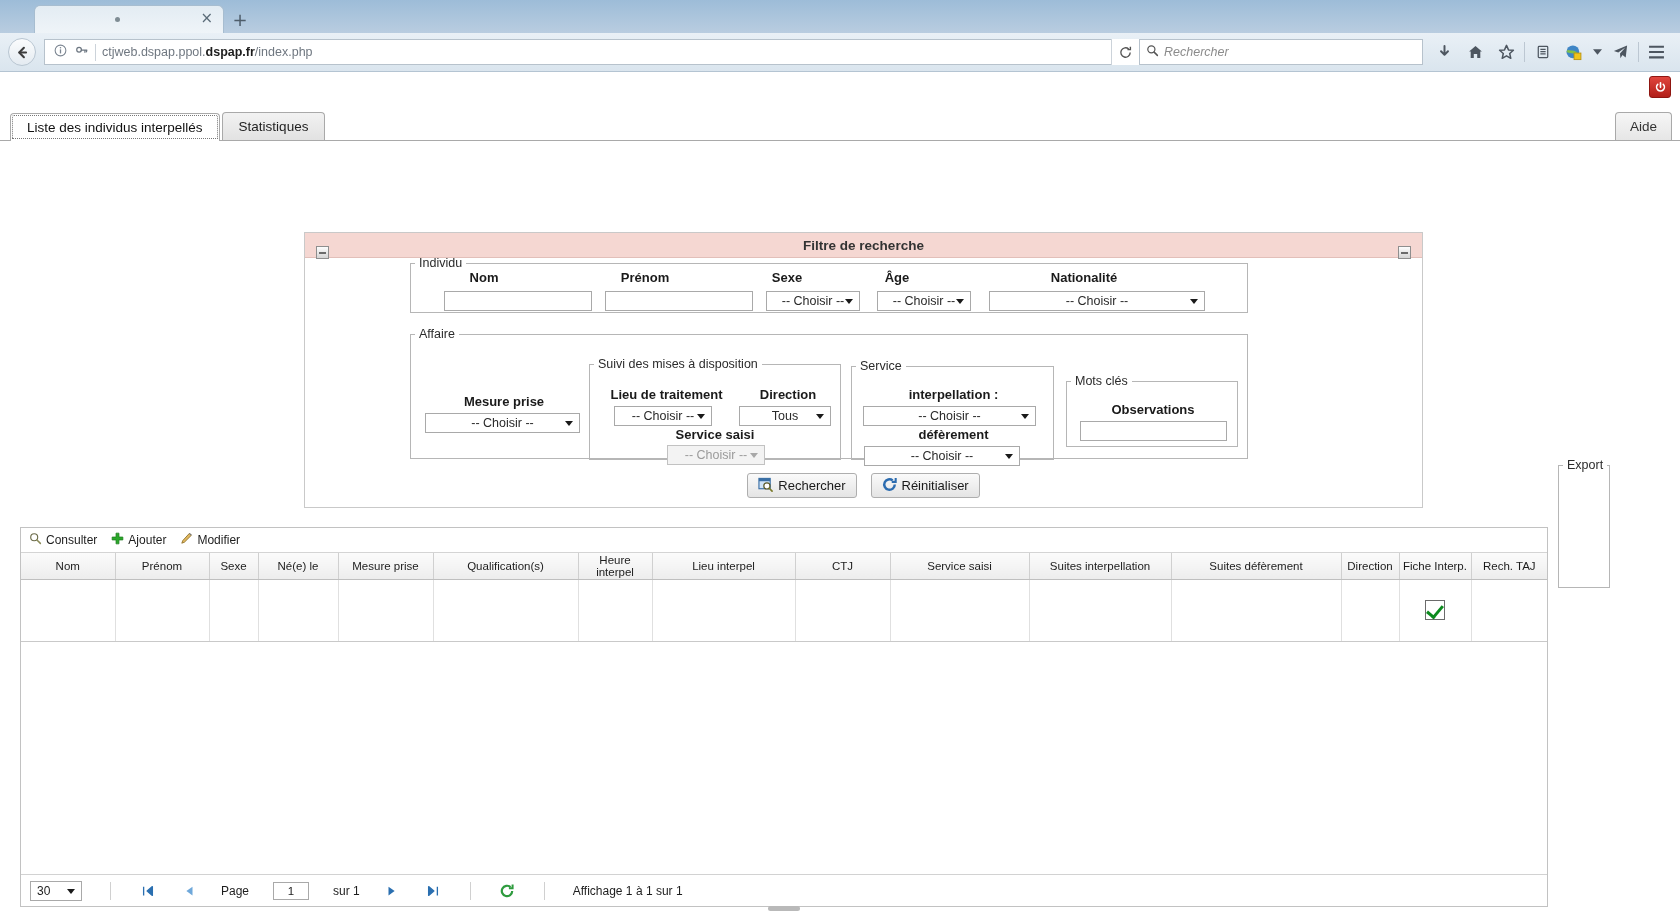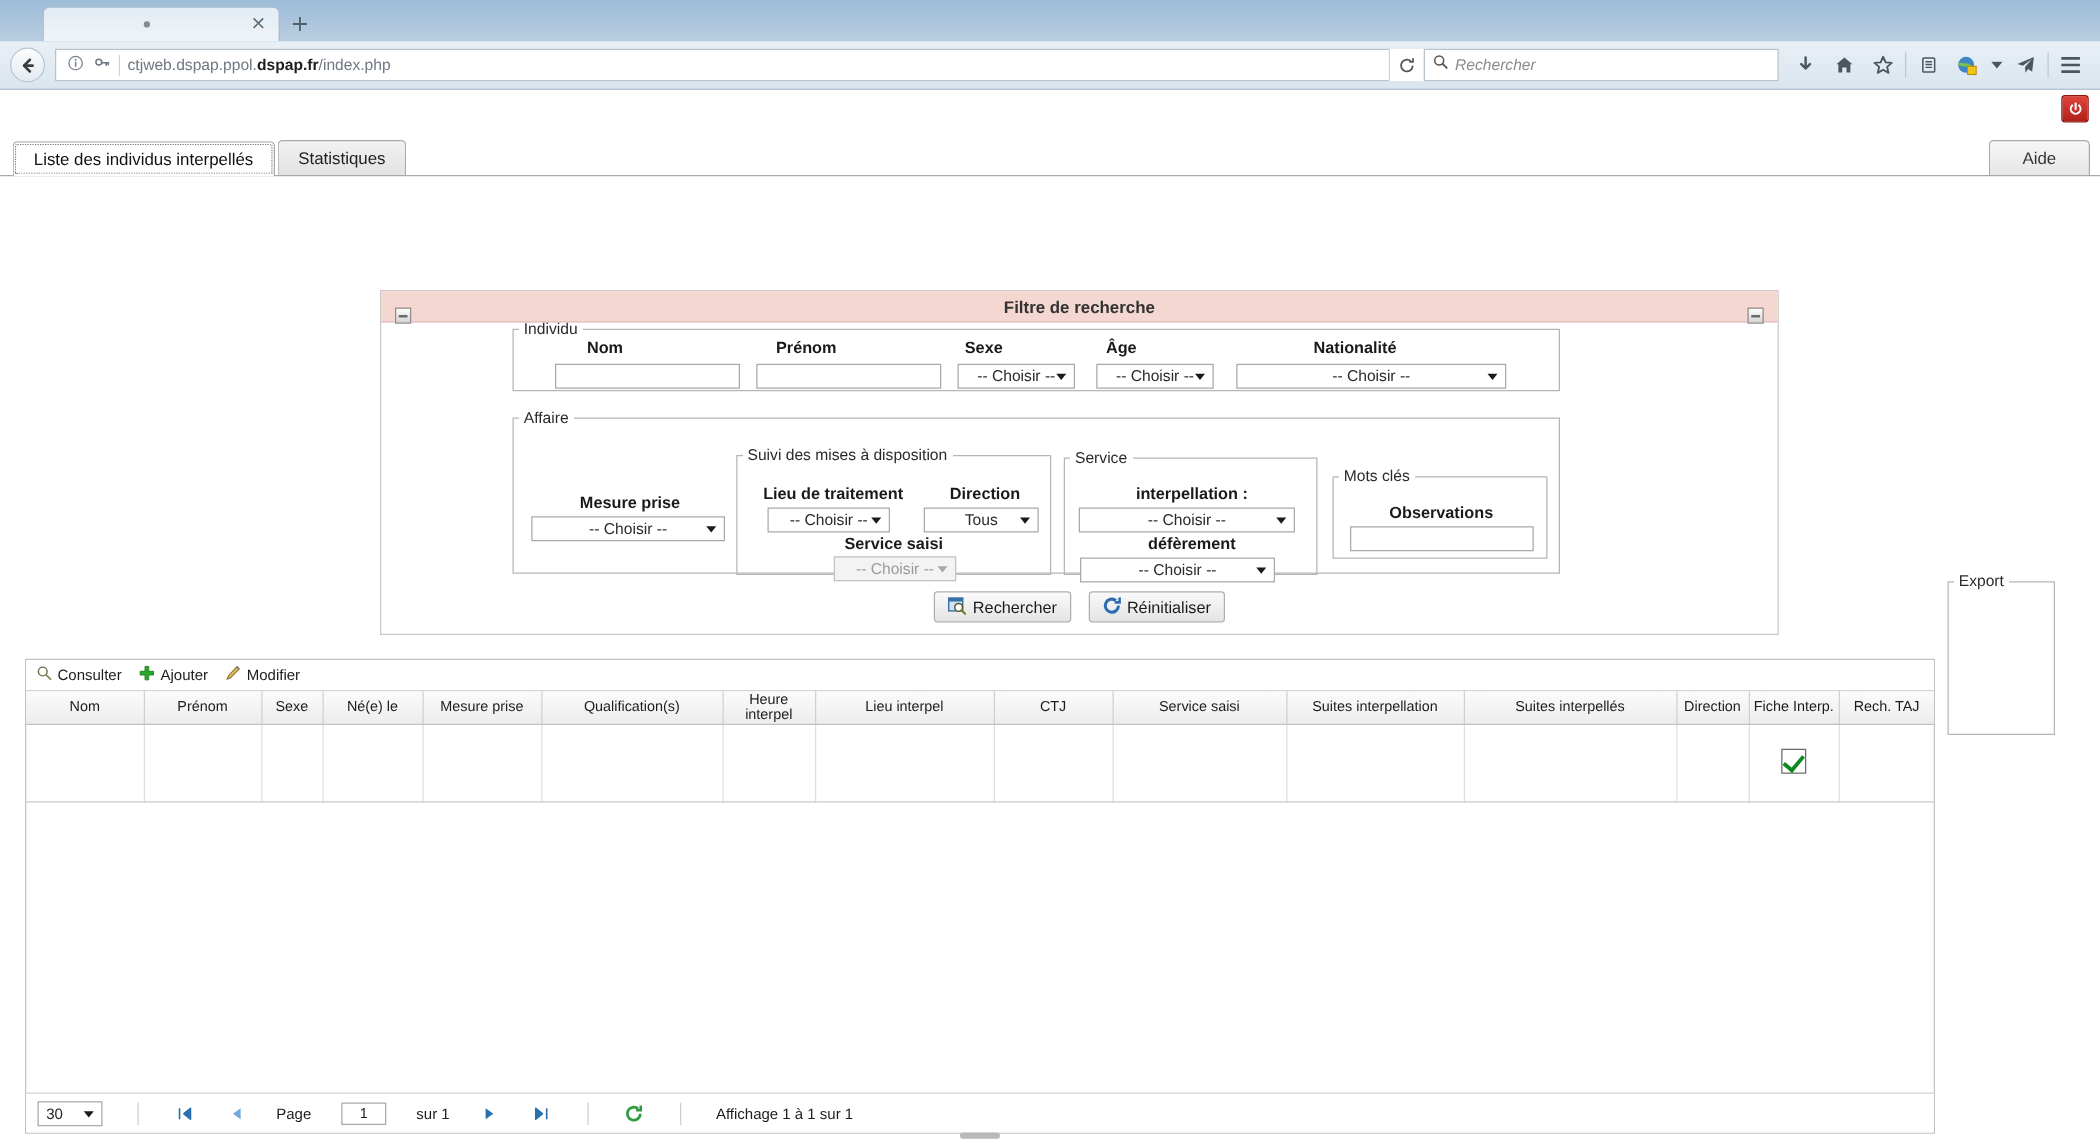--- a/index.html
+++ b/index.html
@@ -122,21 +122,21 @@
     margin-right: 2px;
   }
   .apptab.active {
     background: #ffffff;
     position: relative; top: 1px;
     color: #111;
     outline: 1px dotted #777; outline-offset: -3px;
   }
   .aide-tab {
     position: absolute; right: 8px; bottom: 0;
-    height: 28px; padding: 0 26px;
+    height: 28px; padding: 0 14px;
     display: flex; align-items: center;
     font-size: 13.5px; color: #333;
     border: 1px solid #a9a9a9; border-bottom: none;
     border-radius: 4px 4px 0 0;
     background: linear-gradient(to bottom,#f6f6f6,#e6e6e6);
   }
 
   
   .filterpanel {
     position: absolute; left: 304px; top: 160px;
@@ -173,21 +173,21 @@
   legend {
     font-size: 12.5px; color: #2b2b2b;
     padding: 0 4px; margin-left: 4px;
   }
 
   .fs-individu { left: 105px; top: 23px; width: 838px; height: 57px; }
   .fs-affaire  { left: 105px; top: 94px; width: 838px; height: 132px; }
   .fs-suivi    { left: 178px; top: 16px; width: 252px; height: 103px; }
   .fs-suites   { left: 440px; top: 18px; width: 203px; height: 101px; }
   .fs-mots     { left: 655px; top: 33px; width: 172px; height: 73px; }
-  .fs-export   { left: 1253px; top: 225px; width: 86px; height: 130px; }
+  .fs-export   { left: 1253px; top: 225px; width: 52px; height: 130px; }
 
   .field-label {
     font-size: 13px; font-weight: bold; color: #1a1a1a;
     text-align: center;
   }
   .txtinput {
     height: 20px; border: 1px solid #a9a9a9; background: #fff;
   }
   .selbox {
     height: 20px; border: 1px solid #a9a9a9; background: #fff;
@@ -600,21 +600,21 @@
           <th>Prénom</th>
           <th>Sexe</th>
           <th>Né(e) le</th>
           <th>Mesure prise</th>
           <th>Qualification(s)</th>
           <th>Heure interpel</th>
           <th>Lieu interpel</th>
           <th>CTJ</th>
           <th>Service saisi</th>
           <th>Suites interpellation</th>
-          <th>Suites interpellés</th>
+          <th>Suites défèrement</th>
           <th>Direction</th>
           <th>Fiche Interp.</th>
           <th style="border-right:none">Rech. TAJ</th>
         </tr>
       </thead>
       <tbody>
         <tr>
           <td></td>
           <td></td>
           <td></td>

